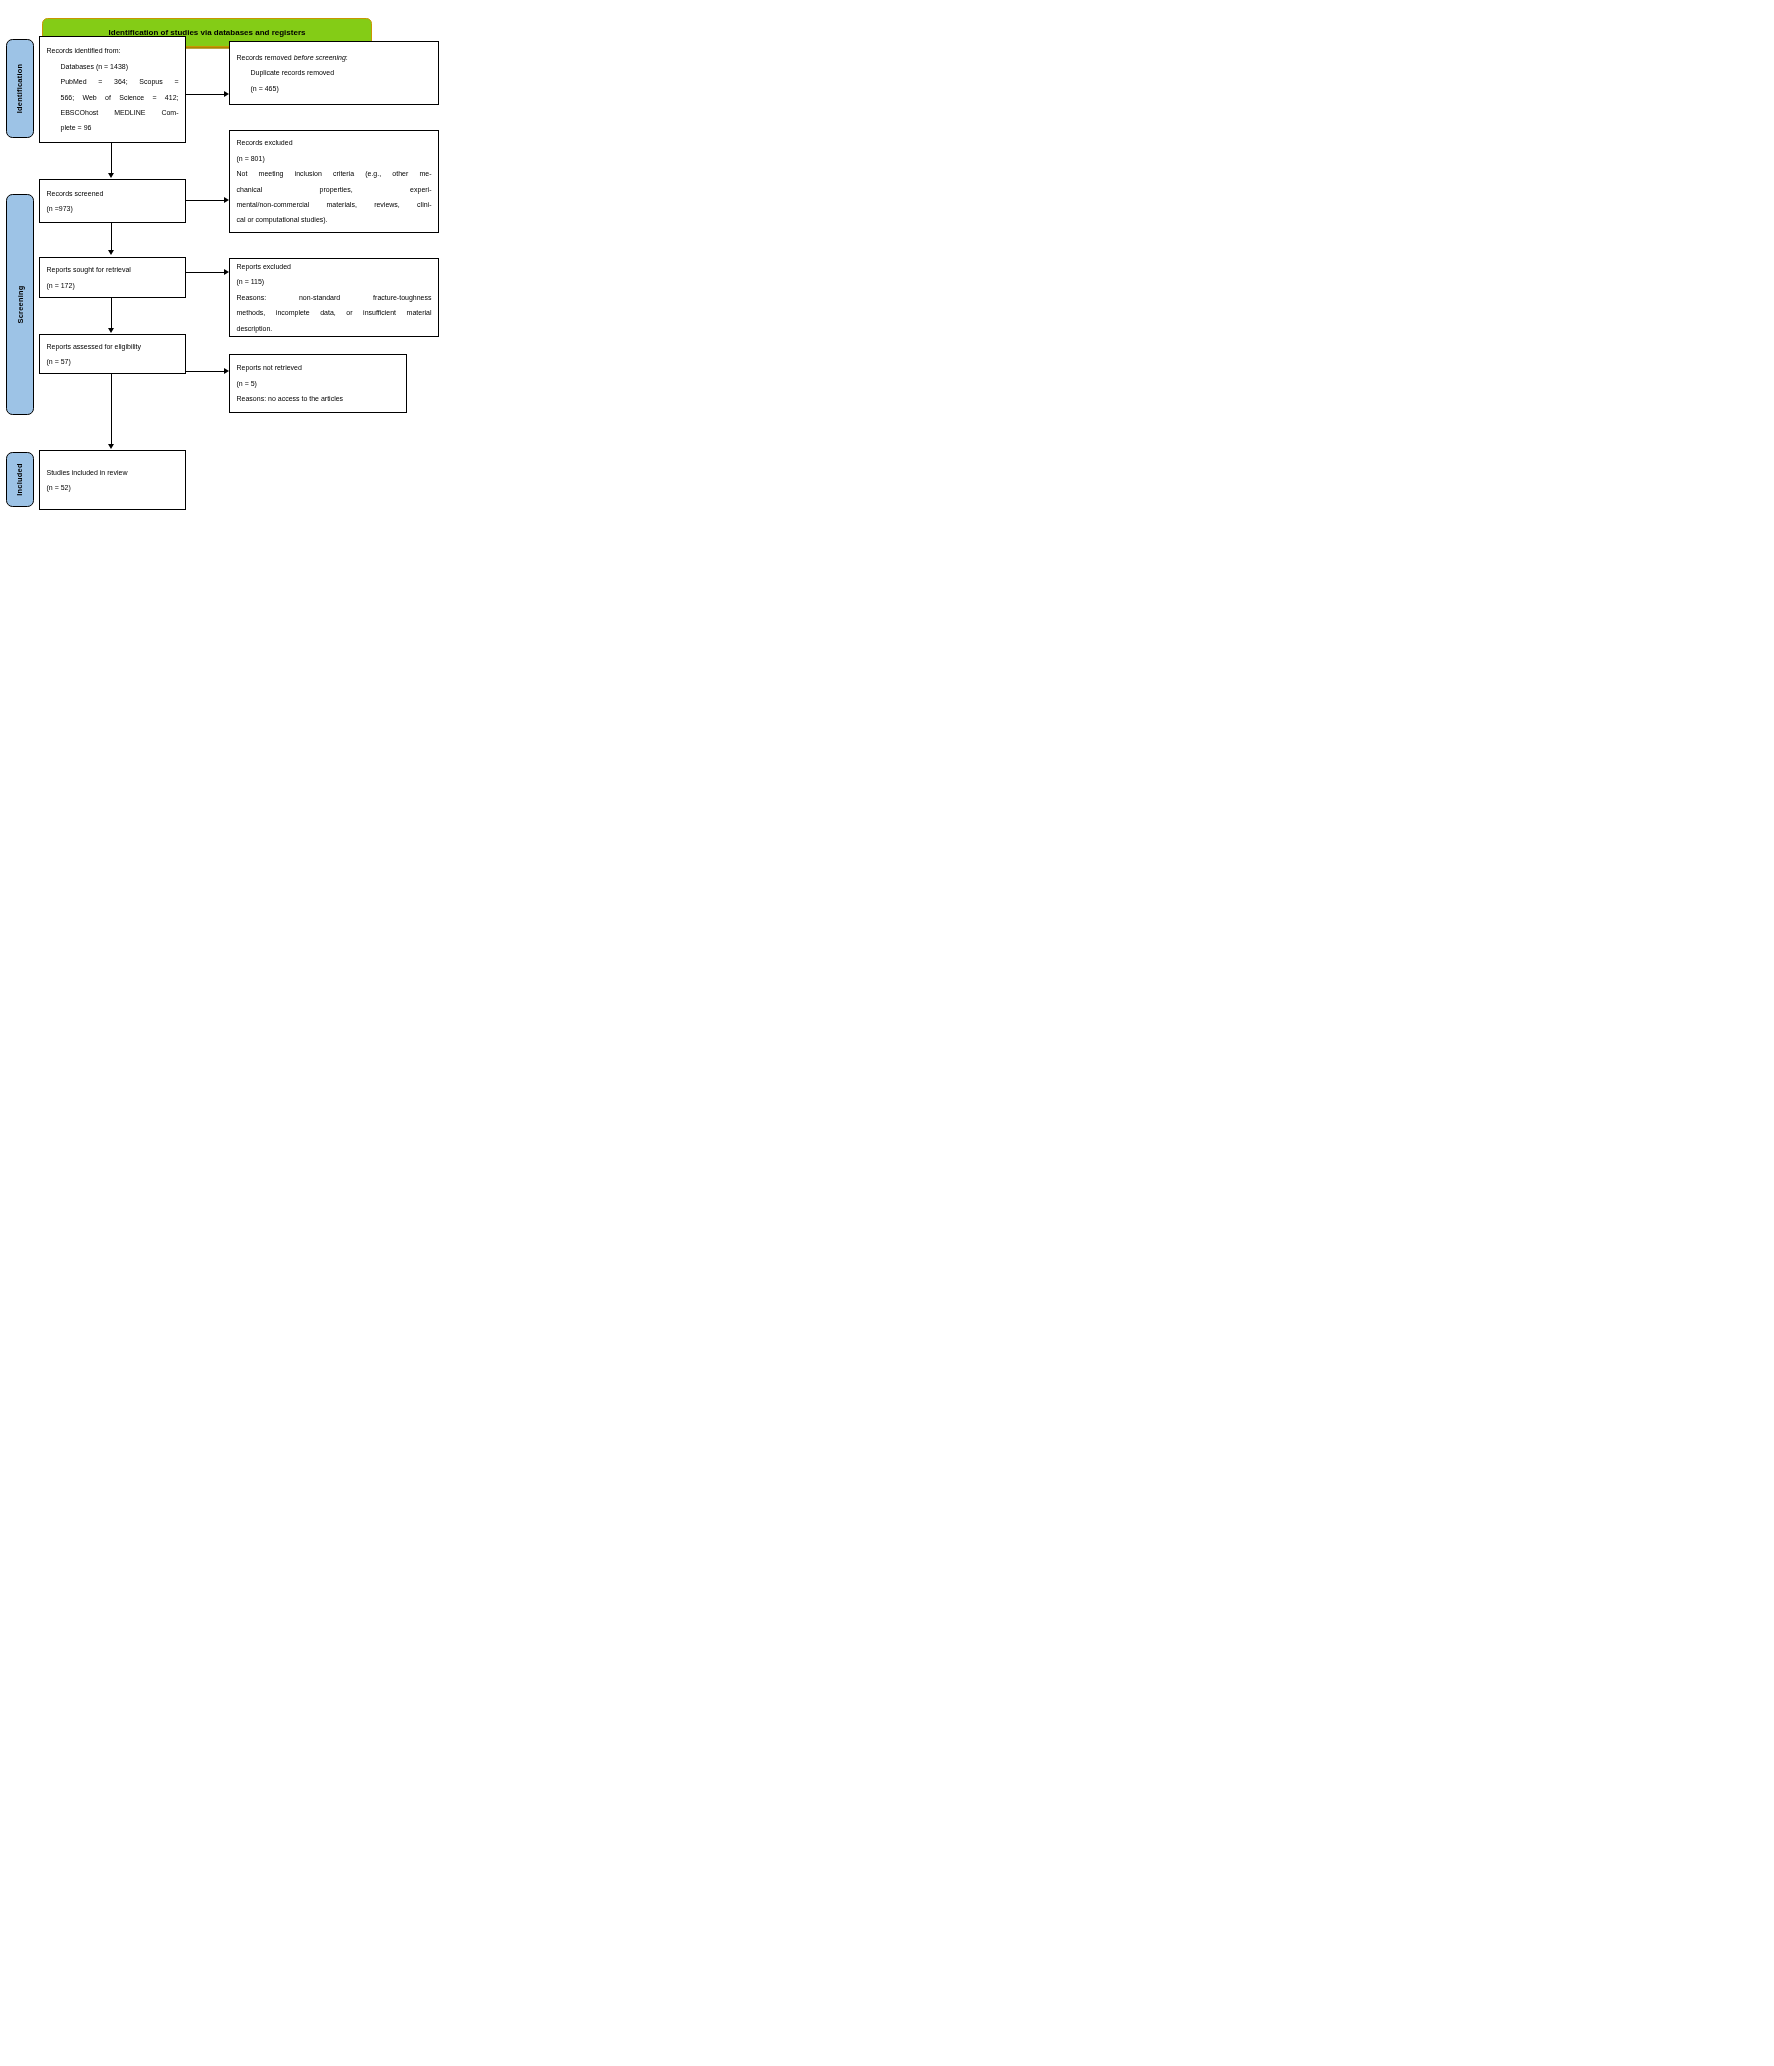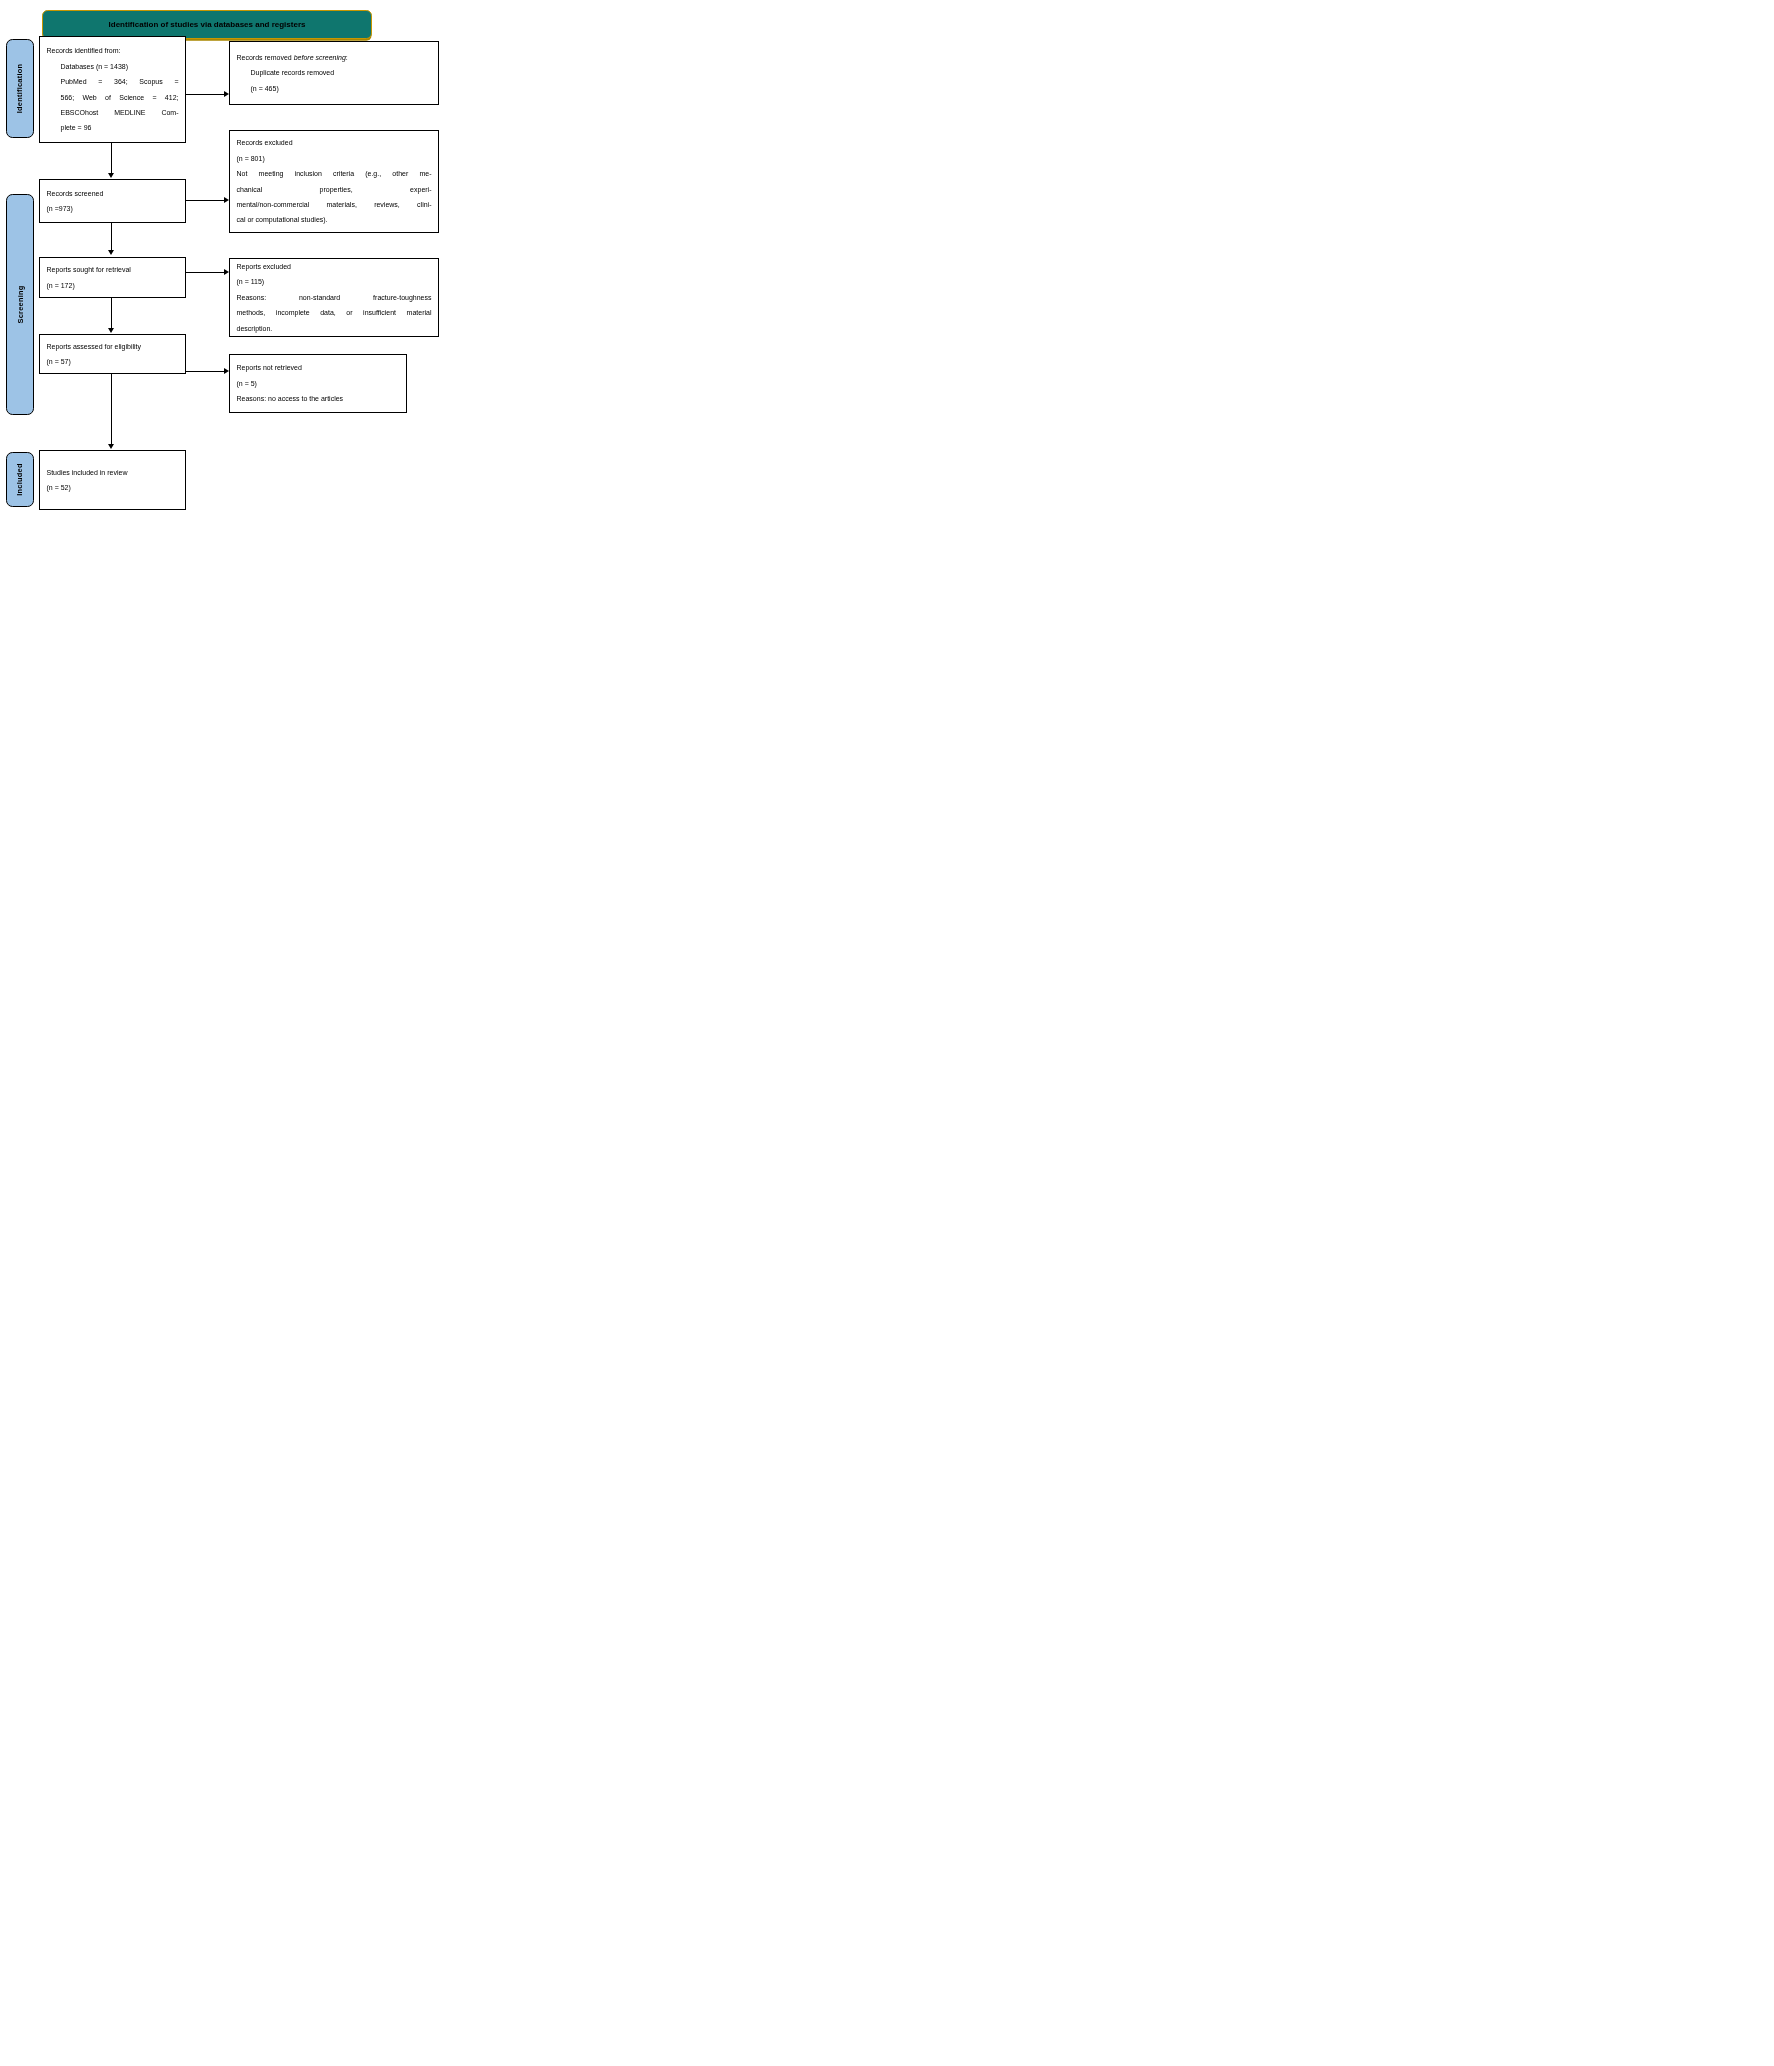--- a/index.html
+++ b/index.html
@@ -8,22 +8,22 @@
     width: 444px;
     height: 516px;
     background: #ffffff;
     font-family: "Liberation Sans", sans-serif;
     color: #000;
   }
 
   
   .title-banner {
     position: absolute;
-    left: 42px; top: 10px; width: 328px; height: 27px;
-    background: #0f766e;
+    left: 42px; top: 18px; width: 328px; height: 27px;
+    background: #84cc16;
     border: 0.9px solid #C89600;
     box-shadow: 0 2.3px 0 -0.5px #A98600;
     border-radius: 5.6px;
     display: flex; align-items: center; justify-content: center;
     font-weight: bold; font-size: 8px;
   }
 
   
   .stage {
     position: absolute;

